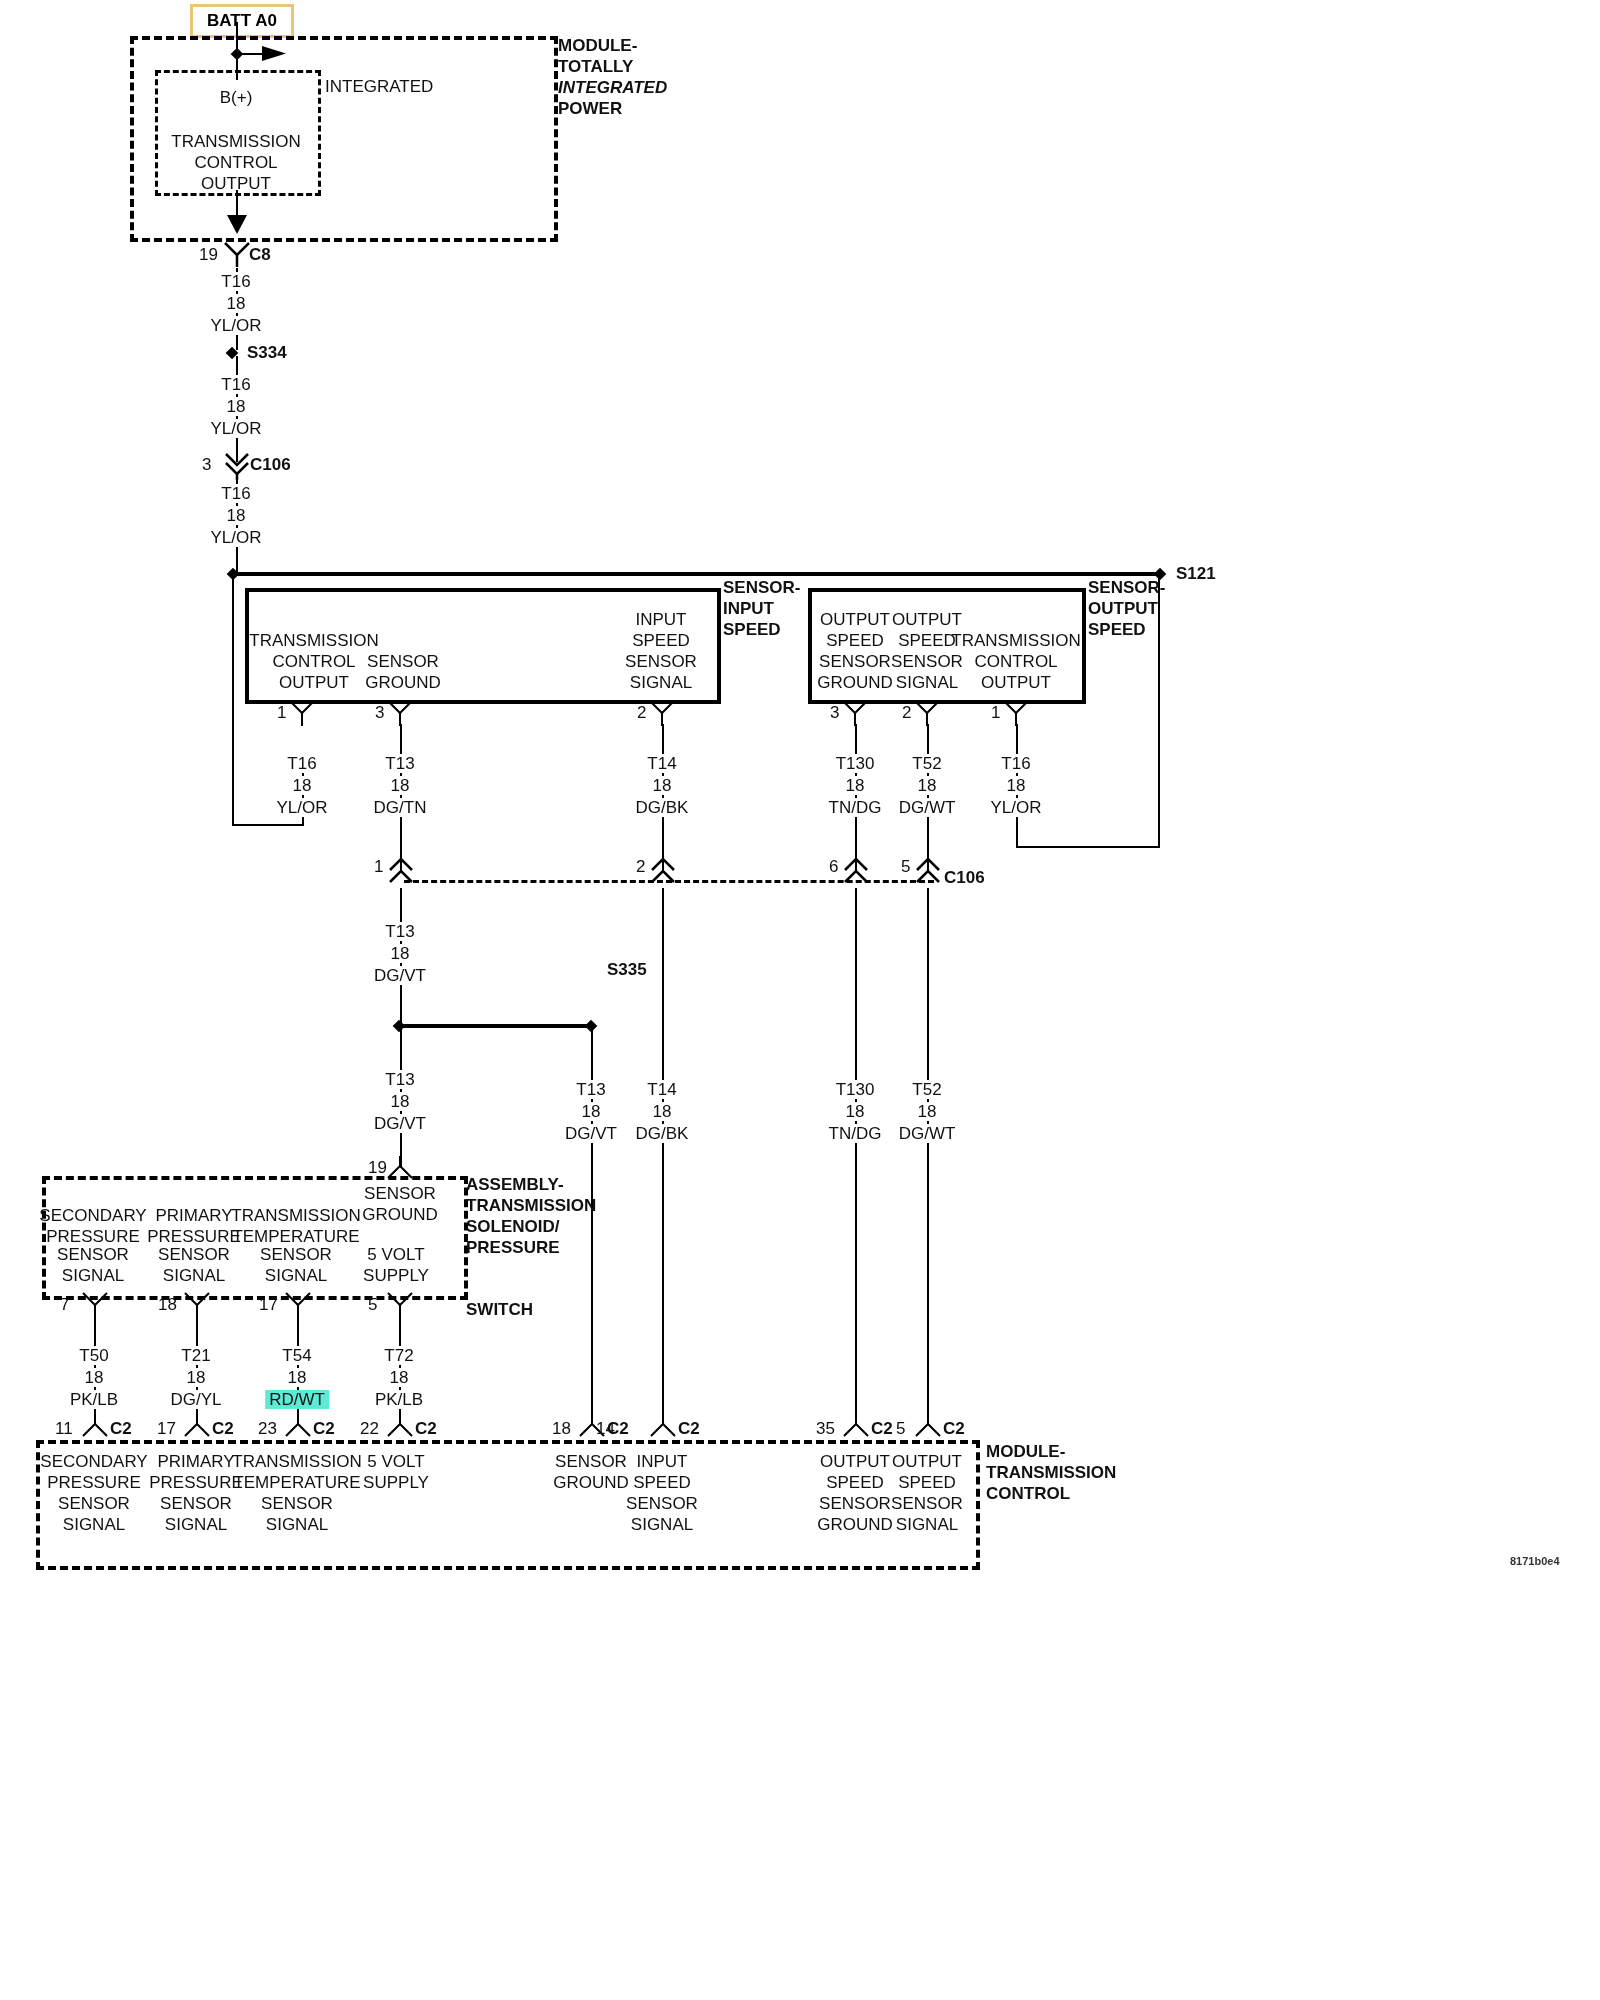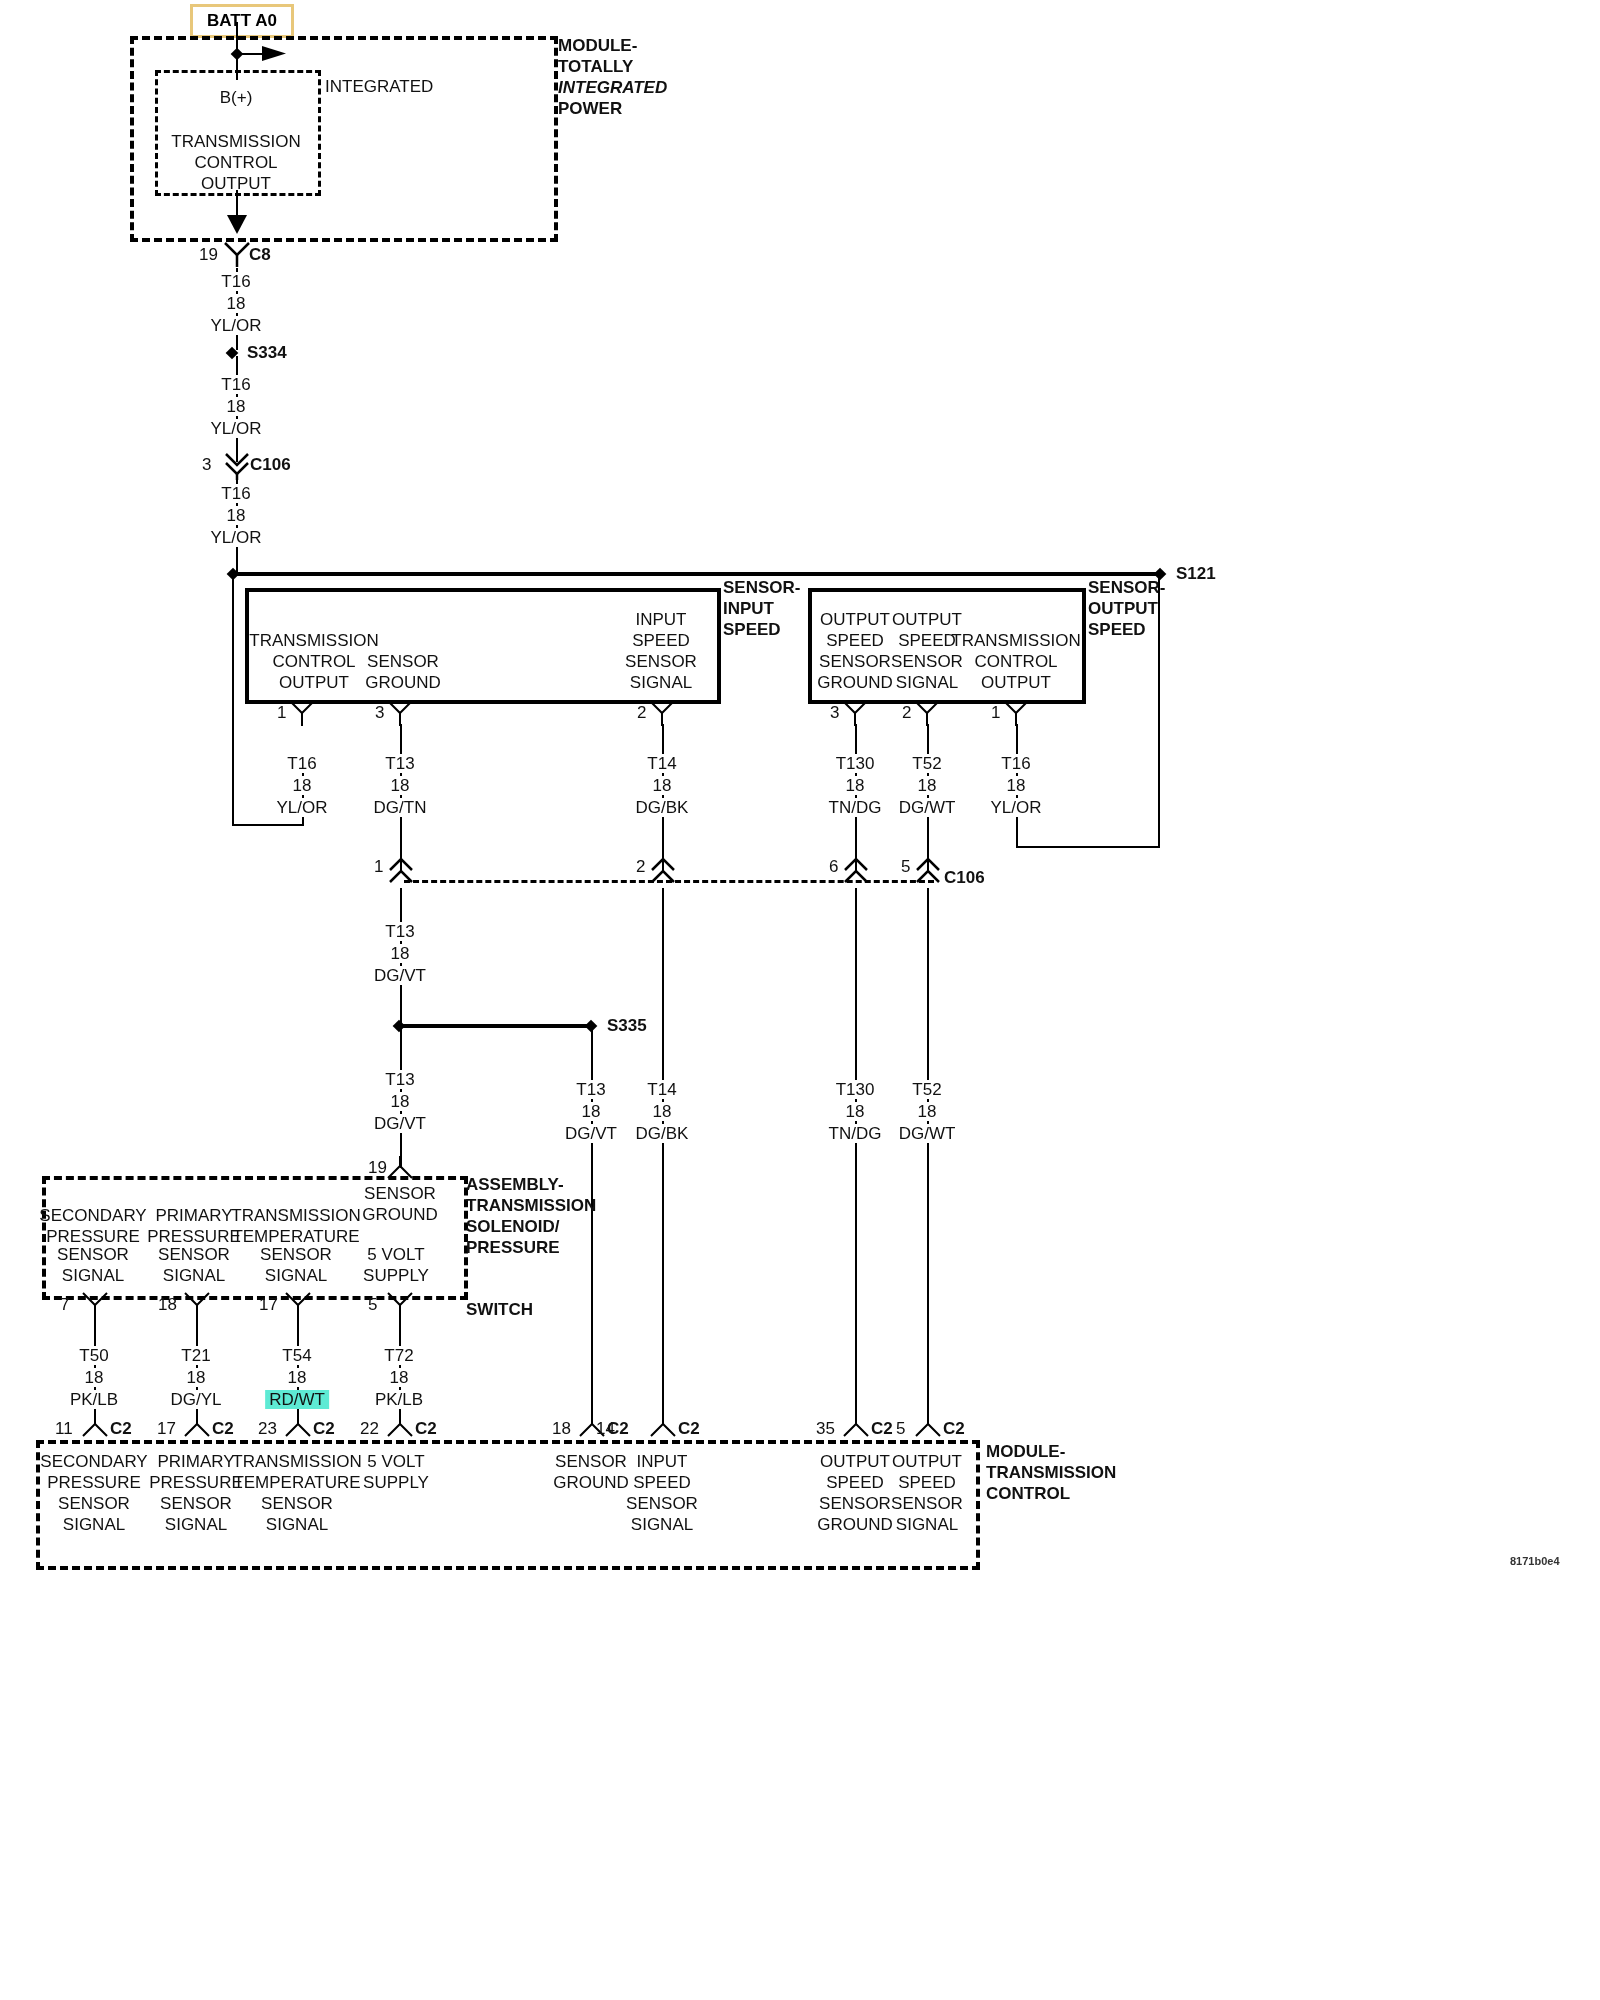--- a/index.html
+++ b/index.html
@@ -232,21 +232,21 @@
   <div class="t tb" style="left:944px;top:868px;">C106</div>
 
   <div class="v" style="left:400px;top:888px;height:138px;"></div>
   <div class="t ctr" style="left:400px;top:922px;background:#fff;padding:0 4px;">T13</div>
   <div class="t ctr" style="left:400px;top:944px;background:#fff;padding:0 4px;">18</div>
   <div class="t ctr" style="left:400px;top:966px;background:#fff;padding:0 4px;">DG/VT</div>
 
   <div class="node" style="left:399px;top:1026px;"></div>
   <div class="h" style="left:399px;top:1024px;width:192px;height:4px;"></div>
   <div class="node" style="left:591px;top:1026px;"></div>
-  <div class="t tb" style="left:607px;top:1016px;">S335</div>
+  <div class="t tb" style="left:607px;top:960px;">S335</div>
 
   <div class="v" style="left:400px;top:1026px;height:142px;"></div>
   <div class="t ctr" style="left:400px;top:1070px;background:#fff;padding:0 4px;">T13</div>
   <div class="t ctr" style="left:400px;top:1092px;background:#fff;padding:0 4px;">18</div>
   <div class="t ctr" style="left:400px;top:1114px;background:#fff;padding:0 4px;">DG/VT</div>
 
   <svg style="left:387px;top:1156px;width:26px;height:26px;" viewBox="0 0 26 26">
     <path d="M1,22 L13,10 L25,22" stroke="#000" stroke-width="2" fill="none"></path>
     <line x1="13" y1="10" x2="13" y2="0" stroke="#000" stroke-width="2"></line>
   </svg>

